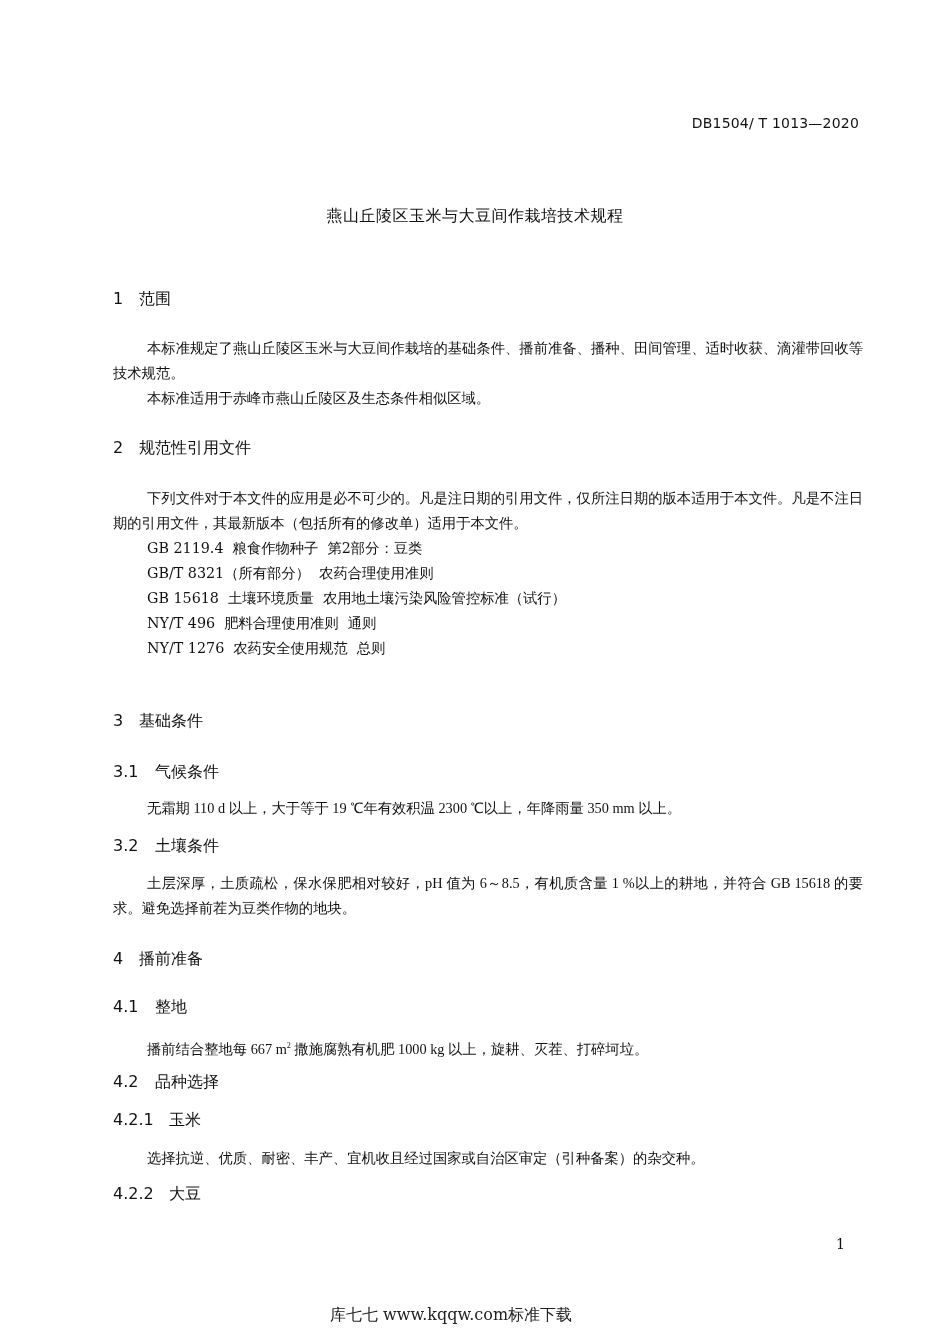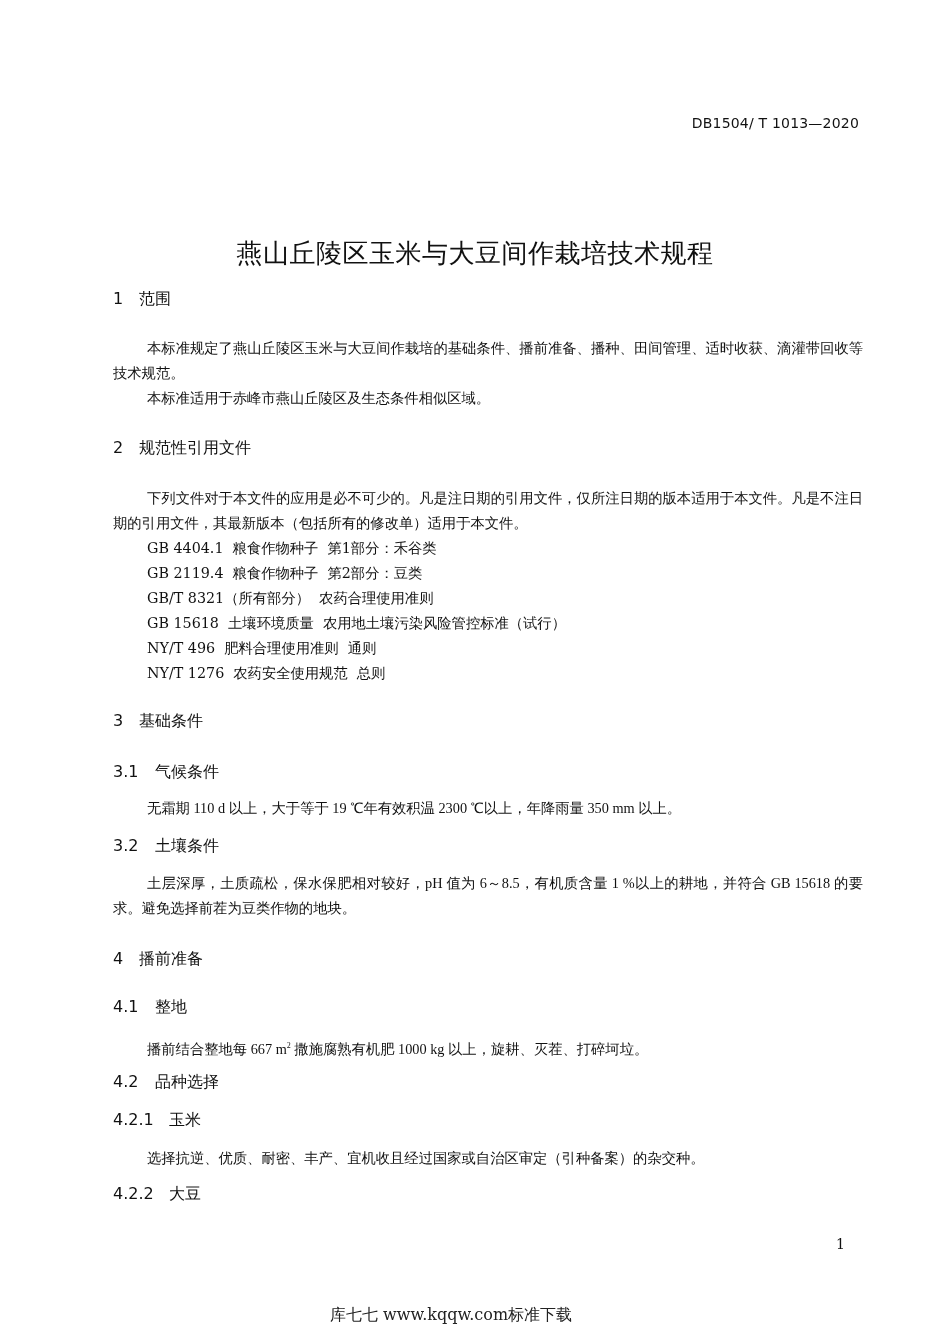--- a/index.html
+++ b/index.html
@@ -9,21 +9,21 @@
     color: #111111;
   }
   .doc-id {
     position: absolute; top: 115px; right: 91px;
     font-family: "DejaVu Sans", "Liberation Sans", sans-serif;
     font-size: 14px; letter-spacing: 0.2px;
   }
   .doc-title {
     position: absolute; top: 206px; left: 0; width: 950px; text-align: center;
     font-family: "DejaVu Sans", "Liberation Sans", sans-serif;
-    font-size: 26px; letter-spacing: 0.5px; margin-top: 30px;
+    font-size: 16px; letter-spacing: 0.5px;
   }
   .h {
     position: absolute; left: 113px;
     font-family: "DejaVu Sans", "Liberation Sans", sans-serif;
     font-size: 16px; white-space: nowrap;
   }
   .h .num { display: inline-block; }
   .h1 .num { width: 26px; }
   .h2 .num { width: 42px; }
   .h3 .num { width: 56px; }
@@ -52,21 +52,20 @@
   <span class="num">1</span><span>范围</span>
 </div>
 <div class="p" style="top:336px">本标准规定了燕山丘陵区玉米与大豆间作栽培的基础条件、播前准备、播种、田间管理、适时收获、滴灌带回收等技术规范。</div>
 <div class="p" style="top:386px">本标准适用于赤峰市燕山丘陵区及生态条件相似区域。</div>
 
 <div class="h h1" style="top:438px">
   <span class="num">2</span><span>规范性引用文件</span>
 </div>
 <div class="p" style="top:486px">下列文件对于本文件的应用是必不可少的。凡是注日期的引用文件，仅所注日期的版本适用于本文件。凡是不注日期的引用文件，其最新版本（包括所有的修改单）适用于本文件。</div>
 <div class="ref-list">
-  <div class="ref-item">GB 4404.1  粮食作物种子  第1部分：禾谷类</div>
   <div class="ref-item">GB 2119.4  粮食作物种子  第2部分：豆类</div>
   <div class="ref-item">GB/T 8321（所有部分）  农药合理使用准则</div>
   <div class="ref-item">GB 15618  土壤环境质量  农用地土壤污染风险管控标准（试行）</div>
   <div class="ref-item">NY/T 496  肥料合理使用准则  通则</div>
   <div class="ref-item">NY/T 1276  农药安全使用规范  总则</div>
 </div>
 
 <div class="h h1" style="top:711px">
   <span class="num">3</span><span>基础条件</span>
 </div>

